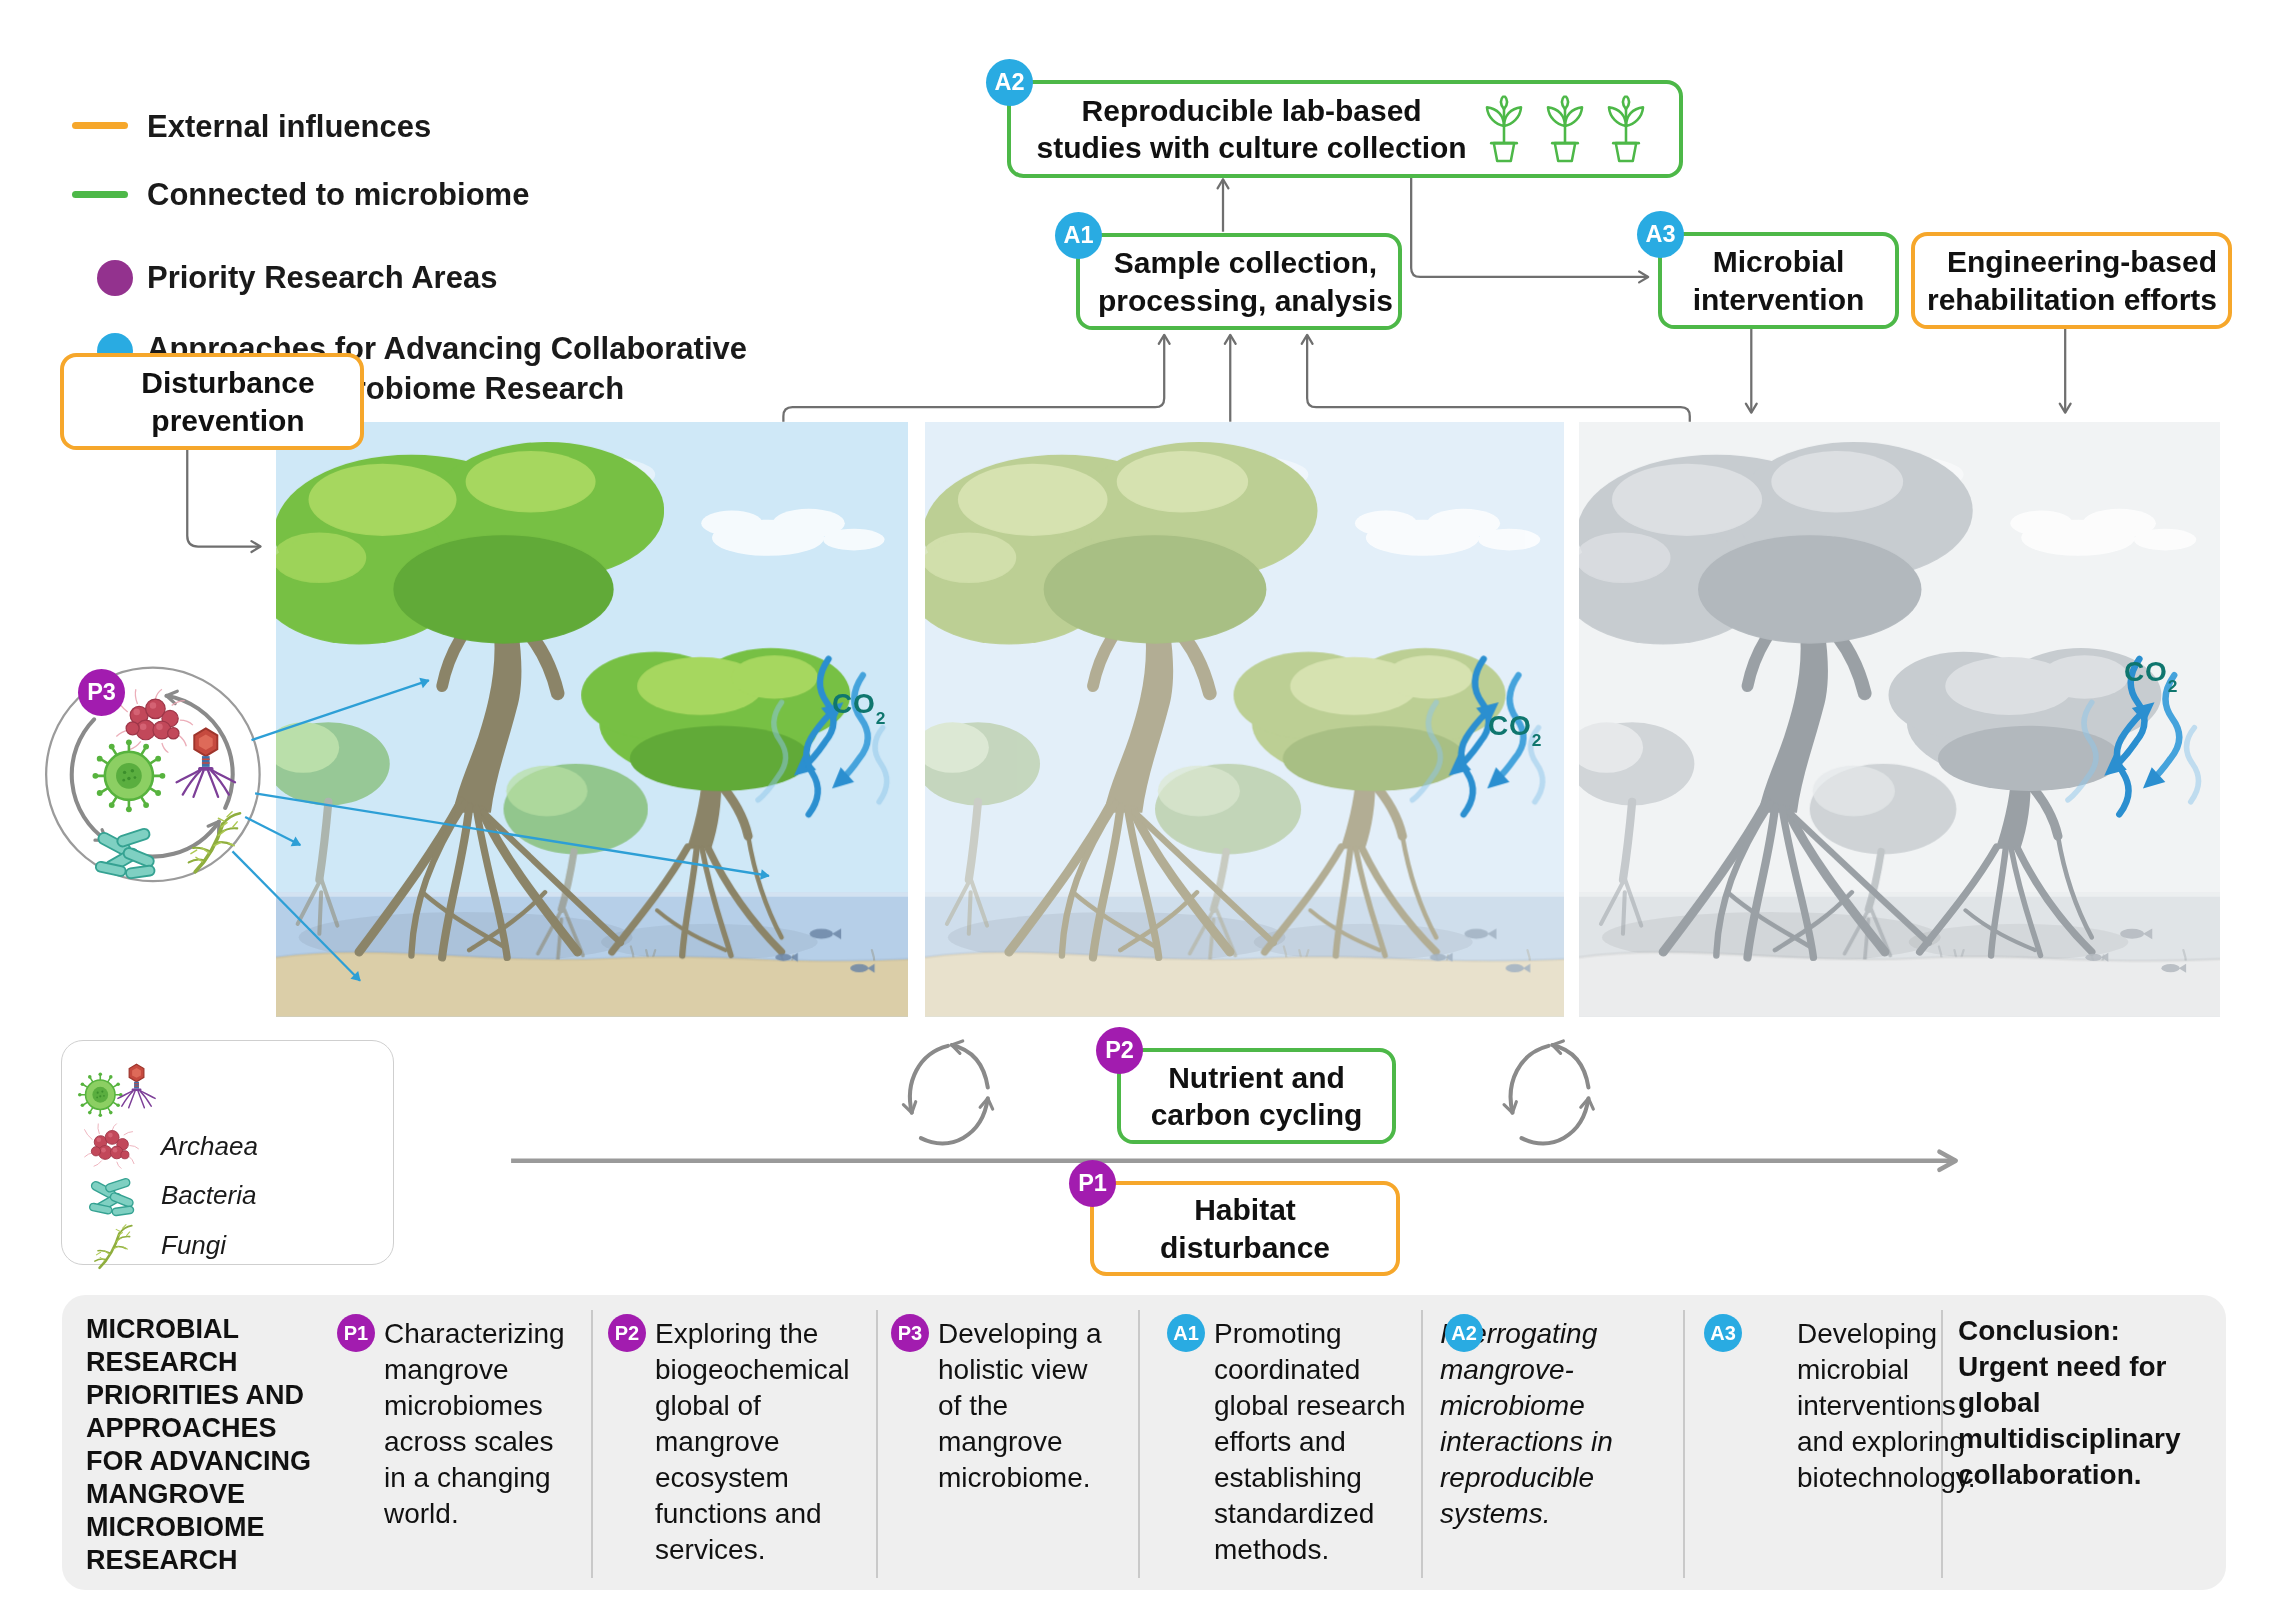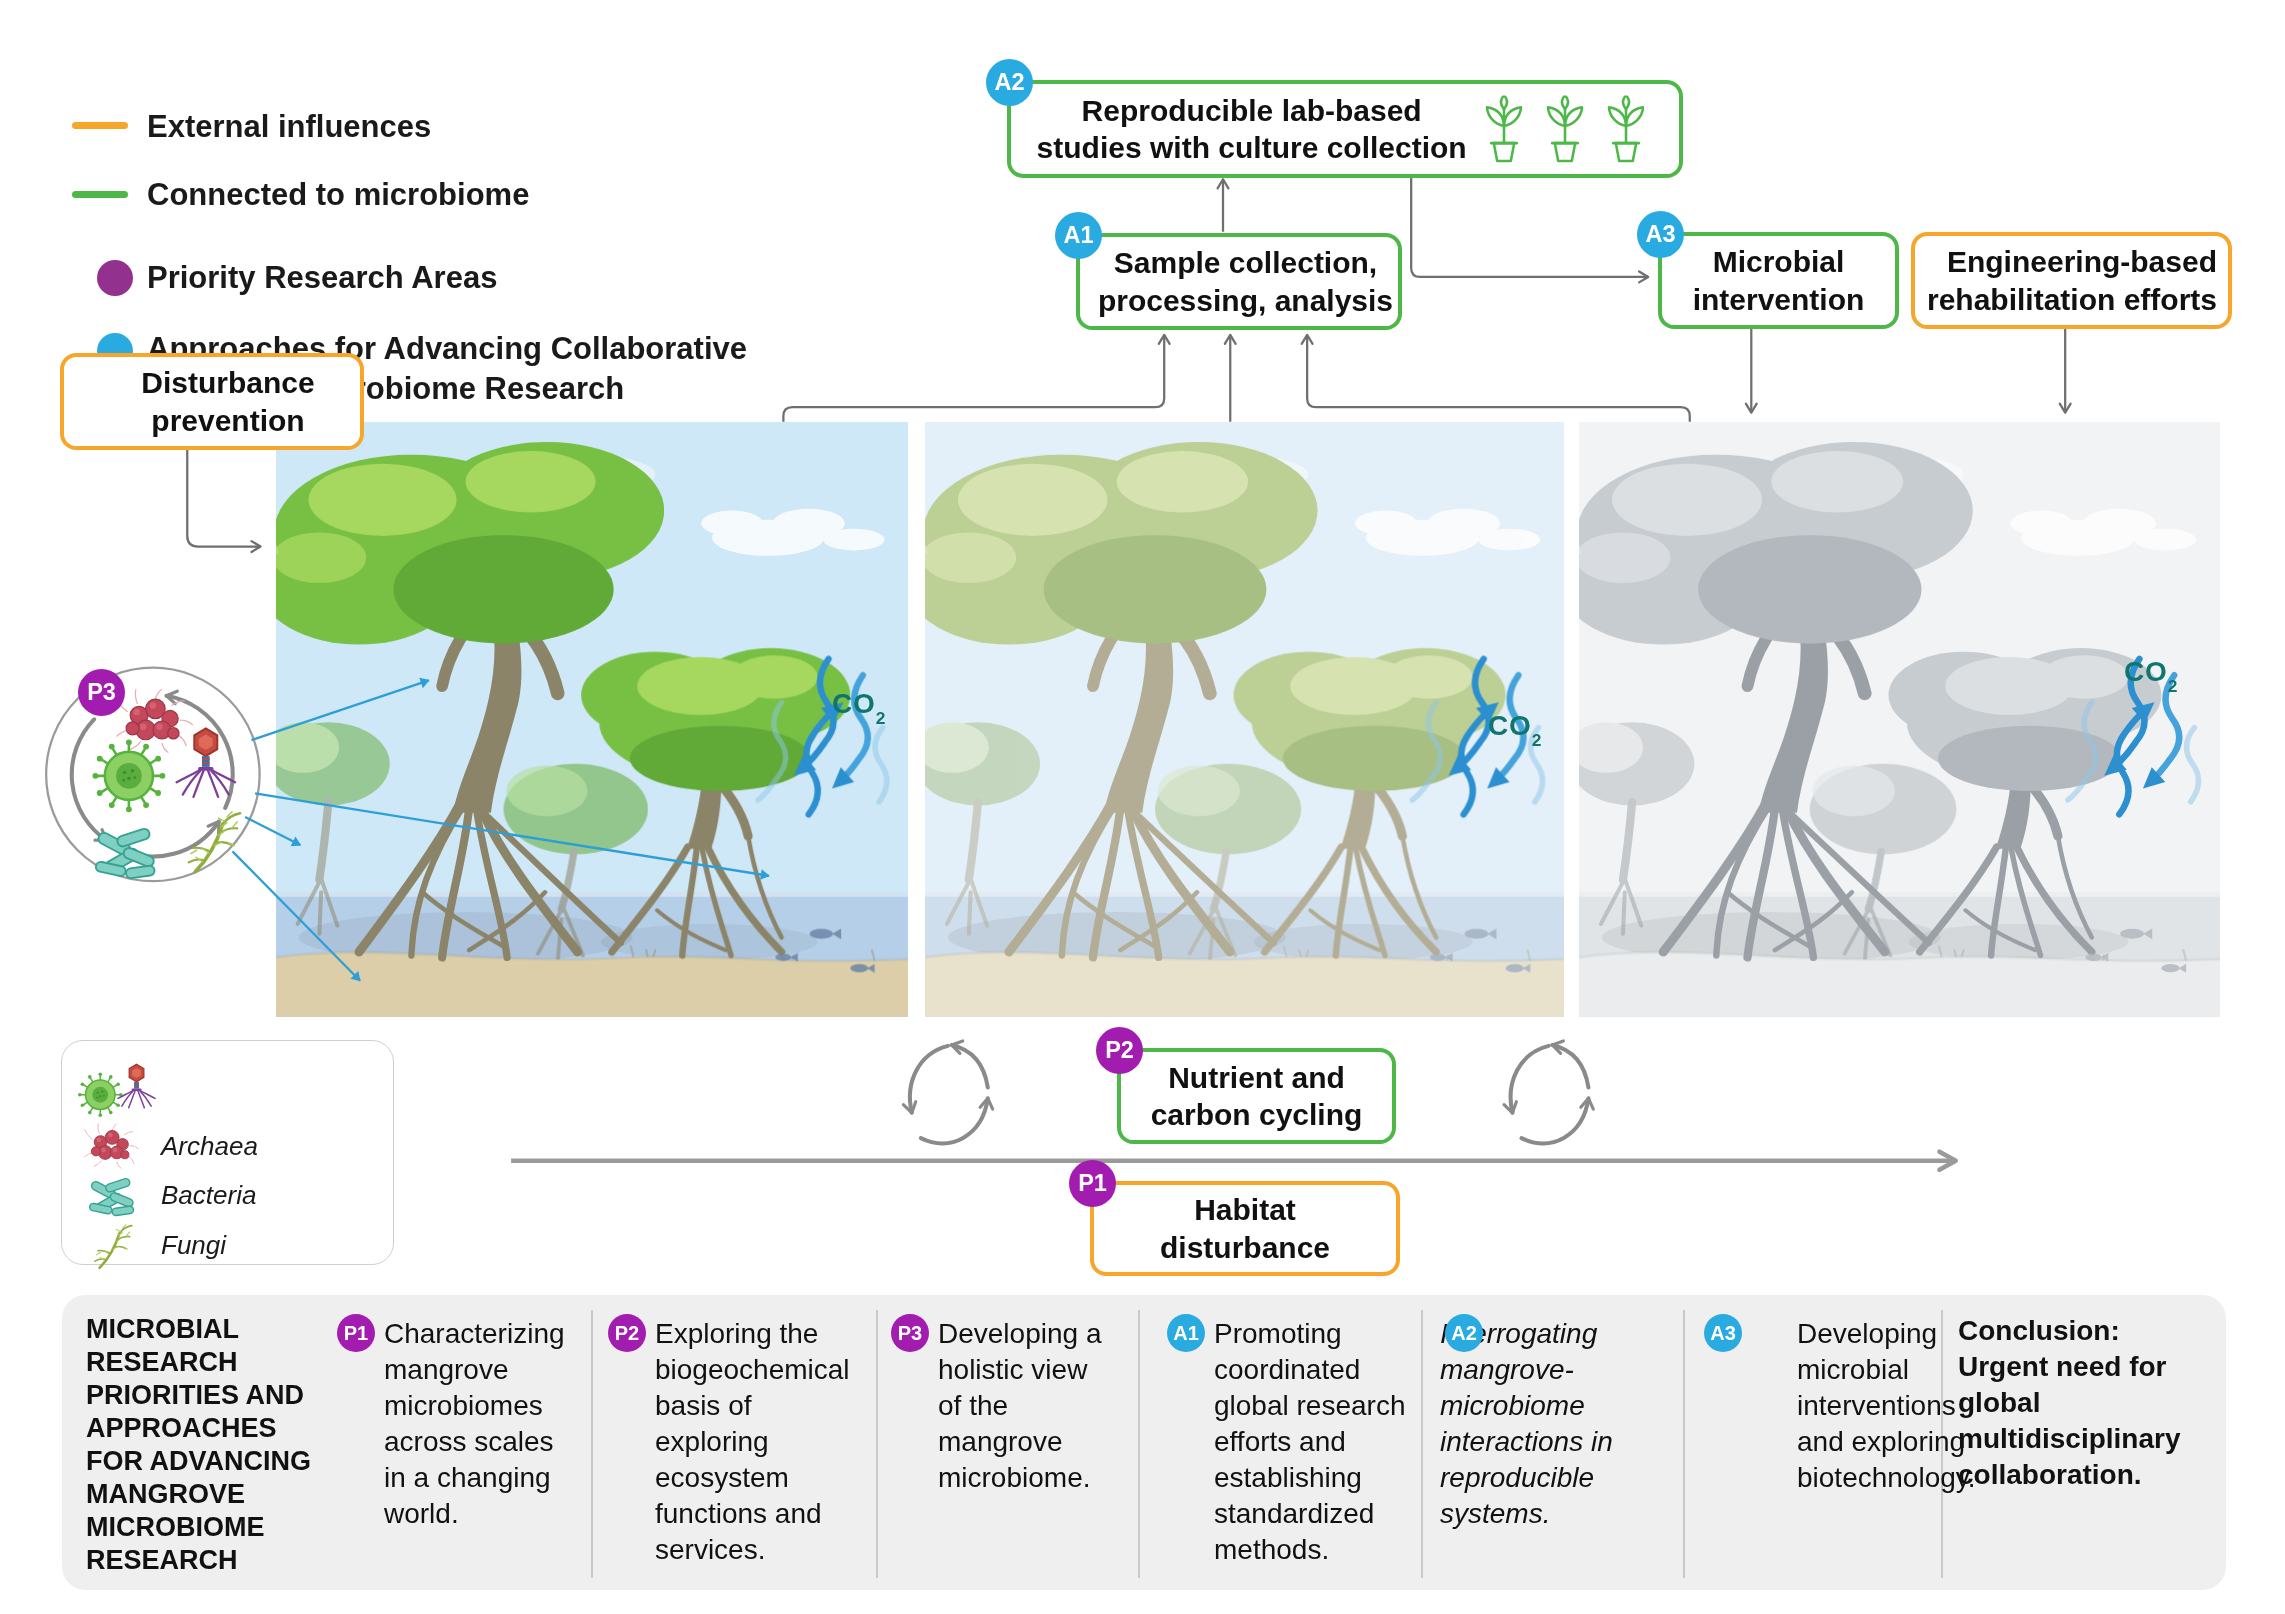--- a/index.html
+++ b/index.html
@@ -463,21 +463,21 @@
   <div class="bar-divider" style="left:876px;"></div>
   <div class="bar-divider" style="left:1138px;"></div>
   <div class="bar-divider" style="left:1421px;"></div>
   <div class="bar-divider" style="left:1683px;"></div>
   <div class="bar-divider" style="left:1941px;"></div>
 
   <div class="badge purple mini" style="left:337px;top:1314px;">P1</div>
   <div class="bar-text" style="left:384px;width:194px;">Characterizing mangrove microbiomes across scales in a changing world.</div>
 
   <div class="badge purple mini" style="left:608px;top:1314px;">P2</div>
-  <div class="bar-text" style="left:655px;width:201px;">Exploring the biogeochemical basis of exploring ecosystem functions and services.</div>
+  <div class="bar-text" style="left:655px;width:201px;">Exploring the biogeochemical global of mangrove ecosystem functions and services.</div>
 
   <div class="badge purple mini" style="left:891px;top:1314px;">P3</div>
   <div class="bar-text" style="left:938px;width:176px;">Developing a holistic view of the mangrove microbiome.</div>
 
   <div class="badge blue mini" style="left:1167px;top:1314px;">A1</div>
   <div class="bar-text" style="left:1214px;width:194px;">Promoting coordinated global research efforts and establishing standardized methods.</div>
 
   <div class="badge blue mini" style="left:1445px;top:1314px;">A2</div>
   <div class="bar-text" style="left:1440px;width:181px;font-style:italic;">Interrogating mangrove-microbiome interactions in reproducible systems.</div>
 

